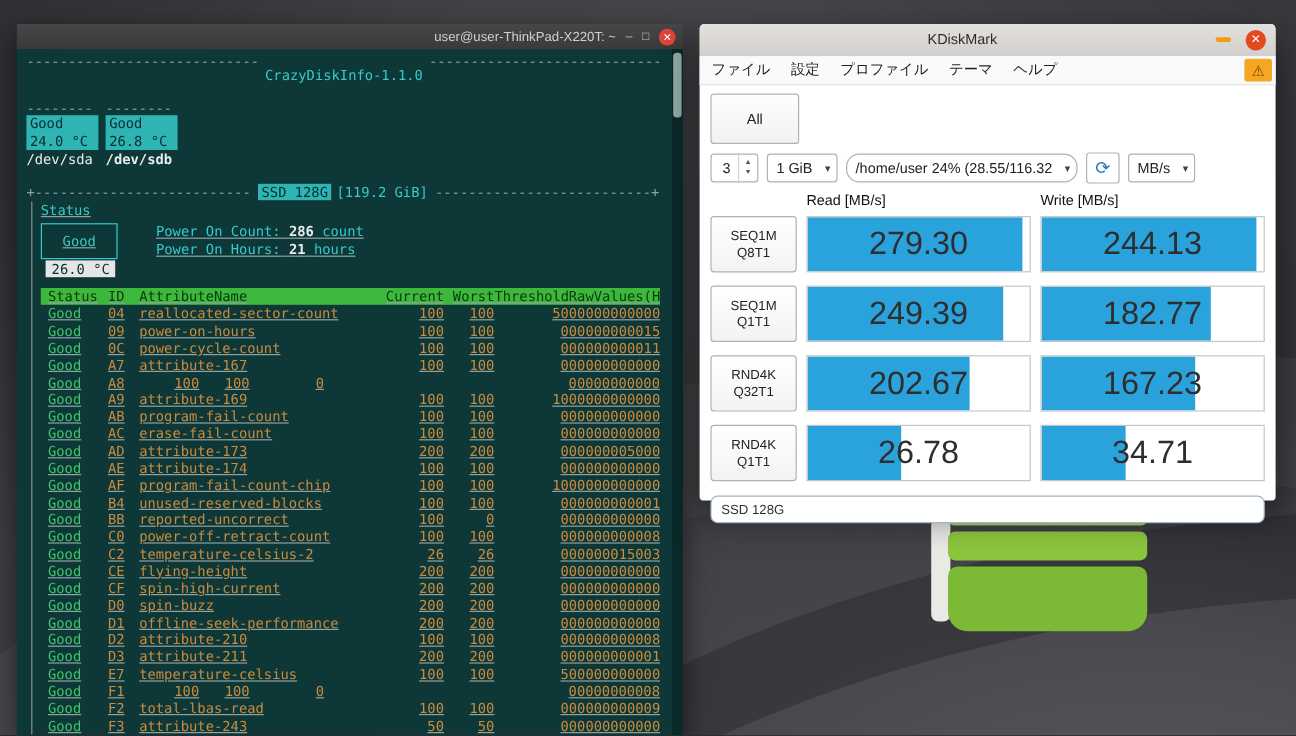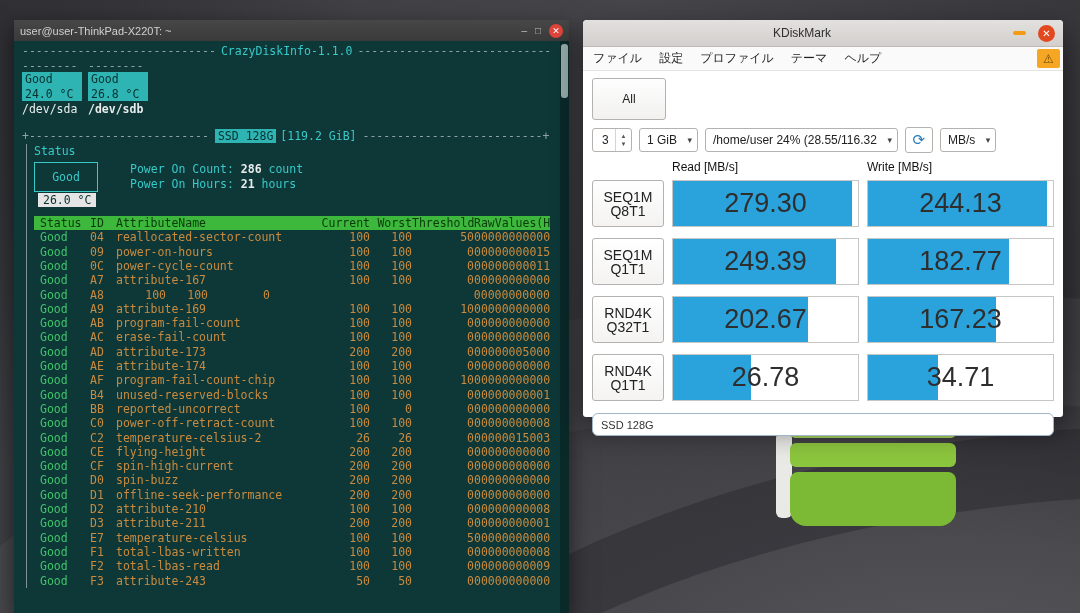--- a/index.html
+++ b/index.html
@@ -18,45 +18,45 @@
   .white-card{position:absolute;left:776px;top:432px;width:16px;height:86px;background:#e9e9e6;border-radius:6px;}
   .green-icon{position:absolute;left:790px;top:412px;width:166px;height:118px;}
   .g-top{height:26px;background:#a9d45f;border-radius:12px 12px 5px 5px;margin-bottom:5px;}
   .g-mid{height:24px;background:#8cc63e;border-radius:6px;margin-bottom:5px;}
   .g-body{height:54px;background:#7cb934;border-radius:8px 8px 16px 16px;}
 
   
   .term{position:absolute;left:14px;top:20px;width:555px;height:593px;box-shadow:0 8px 22px rgba(0,0,0,.55);}
   .term-titlebar{height:21px;background:linear-gradient(#474747,#3a3a3a);display:flex;align-items:center;
     padding:0 6px;color:#d0d0d0;font-size:11px;}
-  .term-title{flex:1;text-align:left;white-space:nowrap;overflow:hidden;}
+  .term-title{flex:1;text-align:right;white-space:nowrap;overflow:hidden;}
   .tb-btn{margin-left:8px;color:#bdbdbd;font-size:10px;line-height:10px;}
   .tb-close{width:14px;height:14px;border-radius:50%;background:#e0443a;color:#fff;display:flex;
     align-items:center;justify-content:center;font-size:9px;}
   .term-body{position:absolute;top:21px;left:0;right:0;bottom:0;background:#0e3737;overflow:hidden;
     font-family:"DejaVu Sans Mono",monospace;font-size:11.5px;line-height:14.3px;color:#8fa3a3;
     padding:3px 19px 0 8px;}
   .term-scrolltrack{position:absolute;top:21px;right:0;width:9px;bottom:0;background:#0a2929;}
   .term-thumb{position:absolute;top:3px;right:1px;width:7px;height:54px;background:#95a9a9;border-radius:3px;}
   .cyan{color:#38c9c9;}
   .white{color:#e8ecec;}
   .bold{font-weight:bold;}
   .l-head{display:flex;white-space:nowrap;overflow:hidden;}
-  .l-head .app{color:#38c9c9;margin:0 5px;}
+  .l-head .app{color:#38c9c9;margin:12px 5px;}
   .drives{display:flex;gap:6px;margin-top:1px;}
   .drive{width:60px;}
   .d-dash{height:13px;overflow:hidden;}
   .chip{background:#2fb4b4;color:#06302e;padding:0 3px;}
   .dev{color:#e8ecec;margin-top:1px;}
   .dev.sel{font-weight:bold;}
   .spacer12{height:13px;}
   .ssd-line{display:flex;white-space:nowrap;overflow:hidden;align-items:baseline;}
   .ssd-chip{background:#2fb4b4;color:#06302e;padding:0 3px;margin:0 4px 0 6px;}
   .ssd-size{color:#38c9c9;margin-right:6px;}
-  .disk-box{border-left:1px solid #7e9494;margin-left:4px;padding-left:7px;margin-top:1px;}
+  .disk-box{border-left:1px solid #7e9494;margin-left:4px;padding-left:7px;margin-top:1px;text-decoration:underline;}
   .status-row{display:flex;margin-top:1px;}
   .health-wrap{width:96px;}
   .health{width:62px;height:28px;border:1px solid #38c9c9;color:#38c9c9;display:flex;align-items:center;
     justify-content:center;margin-top:2px;}
   .fw-col{width:228px;line-height:15px;padding-top:2px;}
   .pw-col{line-height:15px;padding-top:2px;}
   .temp-label{margin-top:3px;}
   .temp-chip{display:inline-block;background:#e5e5e5;color:#06302e;padding:0 5px;margin:1px 0 0 4px;}
   .tablegap{height:9px;}
   .thead,.trow{display:flex;white-space:nowrap;}
@@ -92,29 +92,29 @@
     background:linear-gradient(#fefefe,#f2f1f0);display:flex;align-items:center;justify-content:center;
     font-size:12px;color:#222;}
   .ctrl-right{display:flex;gap:7px;align-items:center;flex:1;}
   .spin{width:40px;height:24px;border:1px solid #b4b1ae;border-radius:3px;background:#fff;display:flex;
     align-items:center;padding-left:9px;font-size:12px;color:#222;position:relative;box-sizing:border-box;}
   .spin-arrows{position:absolute;right:0;top:0;bottom:0;width:15px;border-left:1px solid #d6d4d2;display:flex;
     flex-direction:column;align-items:center;justify-content:center;font-size:6px;color:#555;gap:2px;}
   .combo{height:24px;border:1px solid #b4b1ae;border-radius:3px;background:#fff;display:flex;align-items:center;
     padding:0 20px 0 7px;font-size:12px;color:#222;position:relative;box-sizing:border-box;white-space:nowrap;}
   .combo .arrow{position:absolute;right:5px;top:50%;transform:translateY(-50%);font-size:9px;color:#444;}
-  .combo-target{max-width:194px;overflow:hidden;}
+  .combo-target{max-width:194px;overflow:hidden;border-radius:11px;}
   .refresh-btn{width:28px;height:26px;border:1px solid #b4b1ae;border-radius:3px;background:#fff;display:flex;
     align-items:center;justify-content:center;font-size:15px;color:#2a7ab8;box-sizing:border-box;}
   .col-heads{display:flex;gap:8px;padding-left:80px;margin:7px 0 6px 0;font-size:12px;color:#111;}
   .chead{flex:1;text-align:left;}
   .bench{display:flex;flex-direction:column;gap:11px;}
   .brow{display:flex;gap:8px;height:47px;}
   .tlabel{width:72px;border:1px solid #b4b1ae;border-radius:3px;background:linear-gradient(#ffffff,#f4f3f2);
-    display:flex;flex-direction:column;align-items:center;justify-content:center;font-size:14px;color:#222;
+    display:flex;flex-direction:column;align-items:center;justify-content:center;font-size:11px;color:#222;
     line-height:14px;box-sizing:border-box;}
   .bar{flex:1;border:1px solid #c8c6c4;background:#fff;position:relative;display:flex;align-items:center;
     justify-content:center;overflow:hidden;box-sizing:border-box;}
   .fill{position:absolute;left:0;top:0;bottom:0;}
   .val{position:relative;font-size:27px;color:#2e2e2e;}
   .desc{margin-top:12px;height:21px;border:1px solid #9fb6c9;border-radius:6px;display:flex;align-items:center;
     padding:0 8px;font-size:11px;color:#333;background:#fff;}
 </style>
 </head>
 <body>
@@ -399,21 +399,20 @@
               <span class="c-id">E7</span>
               <span class="c-name">temperature-celsius</span>
               <span class="c-current">100</span>
               <span class="c-worst">100</span>
               <span class="c-threshold">5</span>
               <span class="c-raw">00000000000</span>
             </div>
             <div class="trow">
               <span class="c-status">Good</span>
               <span class="c-id">F1</span>
-              <span class="c-name">total-lbas-written</span>
               <span class="c-current">100</span>
               <span class="c-worst">100</span>
               <span class="c-threshold">0</span>
               <span class="c-raw">00000000008</span>
             </div>
             <div class="trow">
               <span class="c-status">Good</span>
               <span class="c-id">F2</span>
               <span class="c-name">total-lbas-read</span>
               <span class="c-current">100</span>

